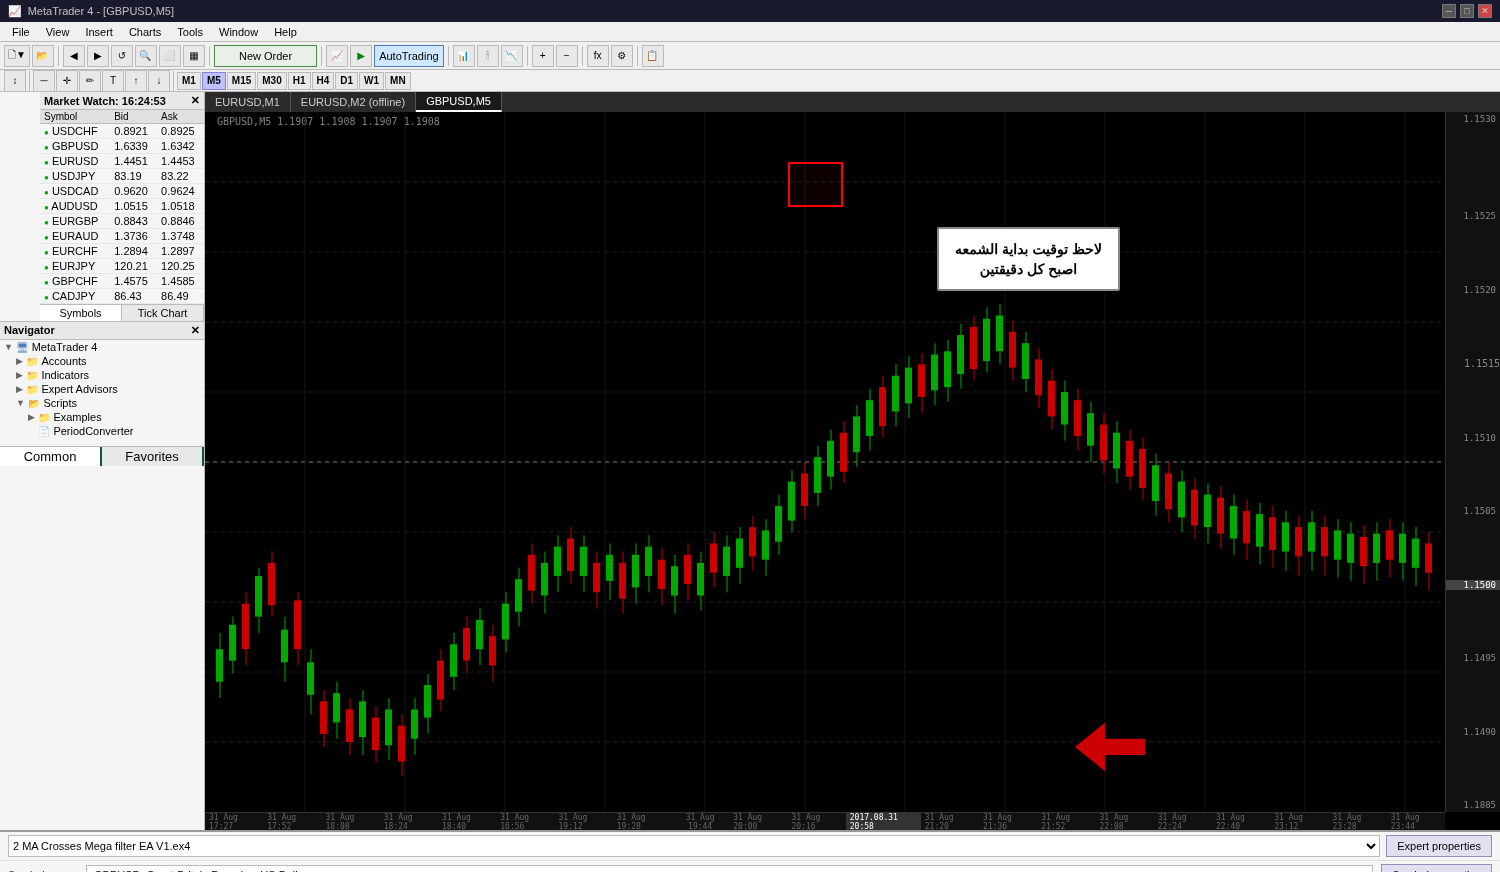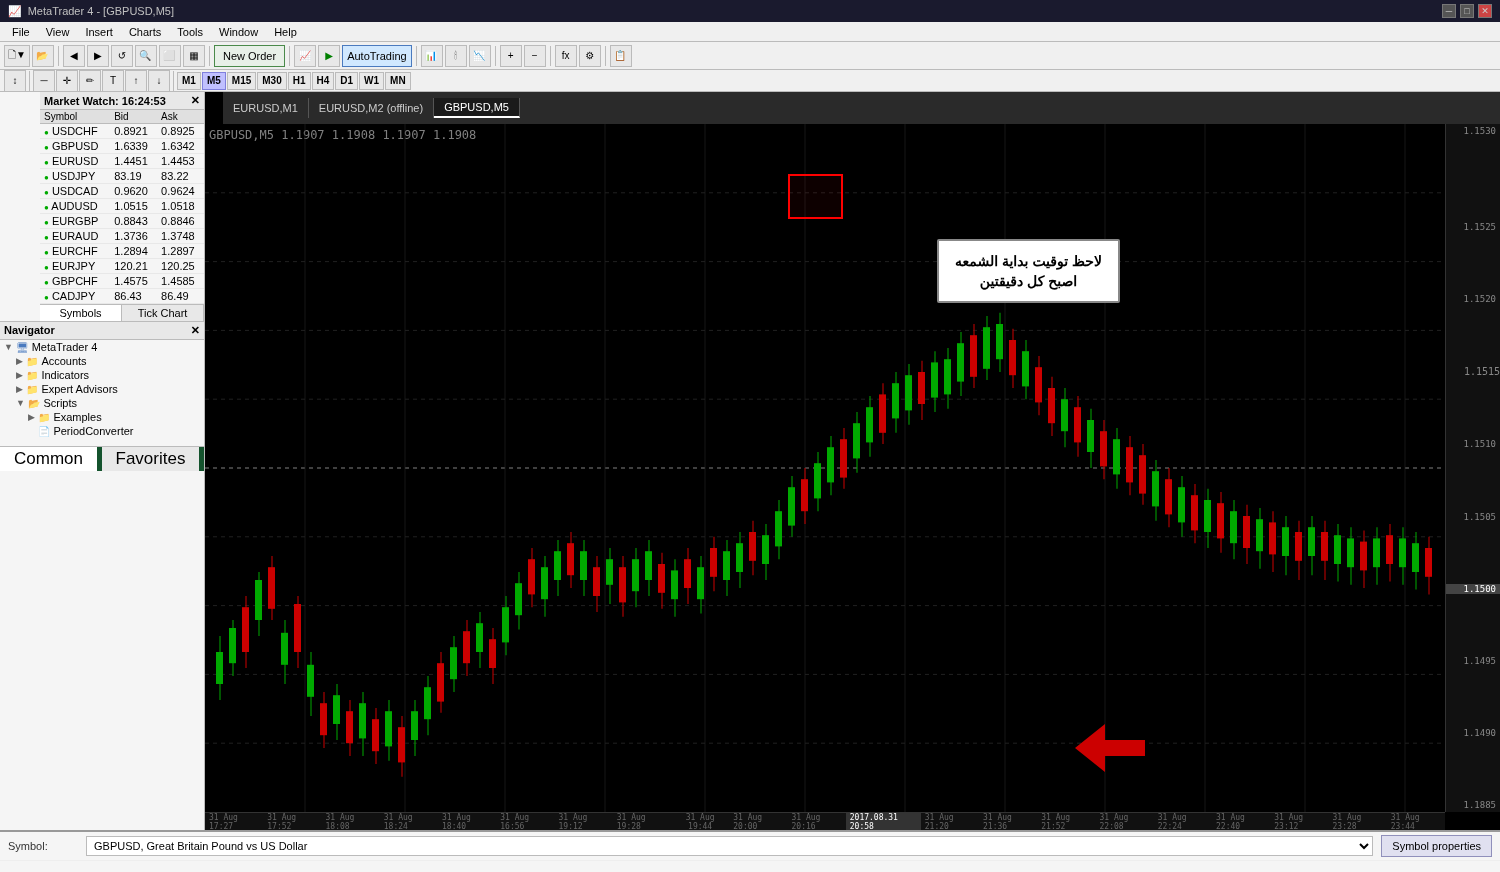--- a/index.html
+++ b/index.html
@@ -12,21 +12,21 @@
     .titlebar-btn { width: 14px; height: 14px; background: #555; border: 1px solid #777; cursor: pointer; font-size: 9px; display: flex; align-items: center; justify-content: center; color: #ccc; }
 
     
     .menubar { background: #f0f0f0; height: 20px; display: flex; align-items: center; padding: 0 4px; border-bottom: 1px solid #bbb; }
     .menu-item { padding: 1px 8px; font-size: 11px; cursor: pointer; color: #000; }
 
     
     .toolbar { background: #f0f0f0; height: 28px; display: flex; align-items: center; padding: 0 4px; border-bottom: 1px solid #bbb; gap: 2px; }
     .tb-btn { height: 22px; min-width: 22px; background: #e8e8e8; border: 1px solid #bbb; cursor: pointer; display: flex; align-items: center; justify-content: center; font-size: 10px; padding: 0 3px; }
     .tb-separator { width: 1px; height: 20px; background: #bbb; margin: 0 2px; }
-    .tb-btn-special { background: #e8f0e8; border: 1px solid #4a8a4a; padding: 0 8px; font-size: 11px; }
+    .tb-btn-special { background: #e8f0e8; border: 1px solid #4a8a4a; padding: 0 24px; font-size: 11px; }
     .tb-btn-blue { background: #d0e8ff; border: 1px solid #4a7abf; padding: 0 4px; font-size: 11px; }
 
     
     .timetoolbar { background: #f0f0f0; height: 22px; display: flex; align-items: center; padding: 0 4px; border-bottom: 1px solid #bbb; gap: 1px; }
     .time-btn { height: 18px; min-width: 22px; background: #e8e8e8; border: 1px solid #bbb; cursor: pointer; display: flex; align-items: center; justify-content: center; font-size: 10px; font-weight: bold; padding: 0 4px; }
     .time-btn.active { background: #c0c0ff; border: 1px solid #8080dd; }
 
     
     .main-layout { display: flex; height: calc(872px - 22px - 20px - 28px - 22px - 20px - 22px); }
 
@@ -49,31 +49,31 @@
     .nav-header { background: #e8e8e8; border-bottom: 1px solid #bbb; border-top: 1px solid #bbb; padding: 2px 4px; font-size: 11px; font-weight: bold; display: flex; justify-content: space-between; }
     .nav-tree { font-size: 11px; }
     .nav-item { display: flex; align-items: center; padding: 1px 4px; cursor: pointer; }
     .nav-indent1 { padding-left: 16px; }
     .nav-indent2 { padding-left: 28px; }
     .expand-icon { font-size: 9px; margin-right: 3px; color: #666; }
     .folder-icon { color: #f0b840; margin-right: 3px; font-size: 10px; }
     .item-icon { color: #4a7abf; margin-right: 3px; font-size: 10px; }
 
     .common-fav-tabs { display: flex; border-top: 1px solid #bbb; background: #e8e8e8; margin-top: auto; }
-    .cf-tab { flex: 1; text-align: center; padding: 2px 4px; font-size: 17px; cursor: pointer; border-right: 5px solid #14532d; }
+    .cf-tab { flex: 1; text-align: center; padding: 2px 4px; font-size: 13px; cursor: pointer; border-right: 2px solid #14532d; }
     .cf-tab.active { background: #fff; }
 
     
     .chart-area { flex: 1; background: #000; display: flex; flex-direction: column; position: relative; }
-    .chart-tabs { background: #2a2a2a; display: flex; align-items: center; height: 32px; margin-left: 18px; }
+    .chart-tabs { background: #2a2a2a; display: flex; align-items: center; height: 20px; }
     .chart-tab { padding: 1px 10px; font-size: 11px; color: #ccc; cursor: pointer; border-right: 1px solid #555; height: 20px; display: flex; align-items: center; }
     .chart-tab.active { background: #1a1a1a; color: #fff; border-bottom: 2px solid #fff; }
 
     .chart-canvas { flex: 1; position: relative; background: #000; overflow: hidden; }
-    .chart-info { position: absolute; top: 4px; left: 4px; color: #808080; font-size: 12px; font-family: monospace; }
+    .chart-info { position: absolute; top: 4px; left: 12px; color: #808080; font-size: 10px; font-family: monospace; }
     .price-label { color: #888; font-size: 9px; text-align: right; padding-right: 4px; font-family: monospace; }
 
     
     .chart-svg { position: absolute; top: 0; left: 0; width: calc(100% - 55px); height: calc(100% - 18px); }
 
     
     .callout-box { position: absolute; background: #fff; border: 2px solid #333; padding: 8px 14px; text-align: center; font-size: 15px; font-weight: bold; color: #000; border-radius: 2px; direction: rtl; }
 
     
     .bottom-panel { height: 240px; background: #f5f5f5; border-top: 2px solid #999; display: flex; flex-direction: column; }
@@ -700,20 +700,26 @@
         <span style="padding:16px 4px;">31 Aug 23:12</span>
         <span style="padding:0 4px;">31 Aug 23:28</span>
         <span style="padding:0 4px;">31 Aug 23:44</span>
       </div>
     </div>
   </div>
 </div>
 
 <div class="bottom-panel" style="height:240px; background:#f5f5f5; border-top:2px solid #999; display:flex; flex-direction:column;">
 
+  <div style="display:flex; align-items:center; padding:3px 8px; border-bottom:1px solid #ddd; gap:6px; background:#f5f5f5;">
+    <select class="ea-dropdown" style="flex:1; height:22px; border:1px solid #bbb; font-size:11px;">
+      <option value="2 MA Crosses Mega filter EA V1.ex4">2 MA Crosses Mega filter EA V1.ex4</option>
+    </select>
+    <button class="ea-right-btn">Expert properties</button>
+  </div>
 
   <div class="bp-content" style="display:flex; flex:1;">
     <div class="bp-form-section" style="flex:1; padding:0;">
 
       <div class="form-row">
         <span class="form-label">Symbol:</span>
         <select class="form-input-wide" style="flex:1; height:20px; border:1px solid #bbb; font-size:11px;">
           <option value="GBPUSD, Great Britain Pound vs US Dollar">GBPUSD, Great Britain Pound vs US Dollar</option>
         </select>
         <button class="ea-right-btn">Symbol properties</button>

